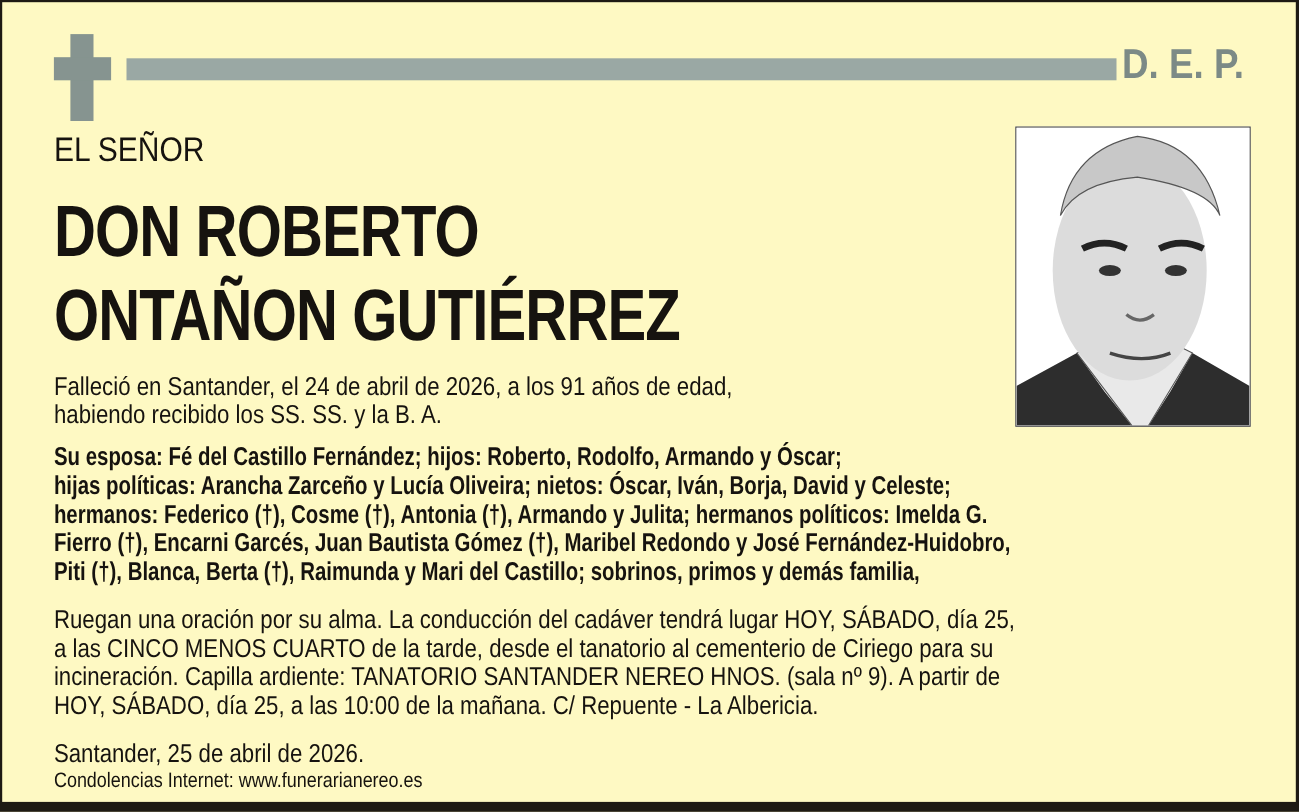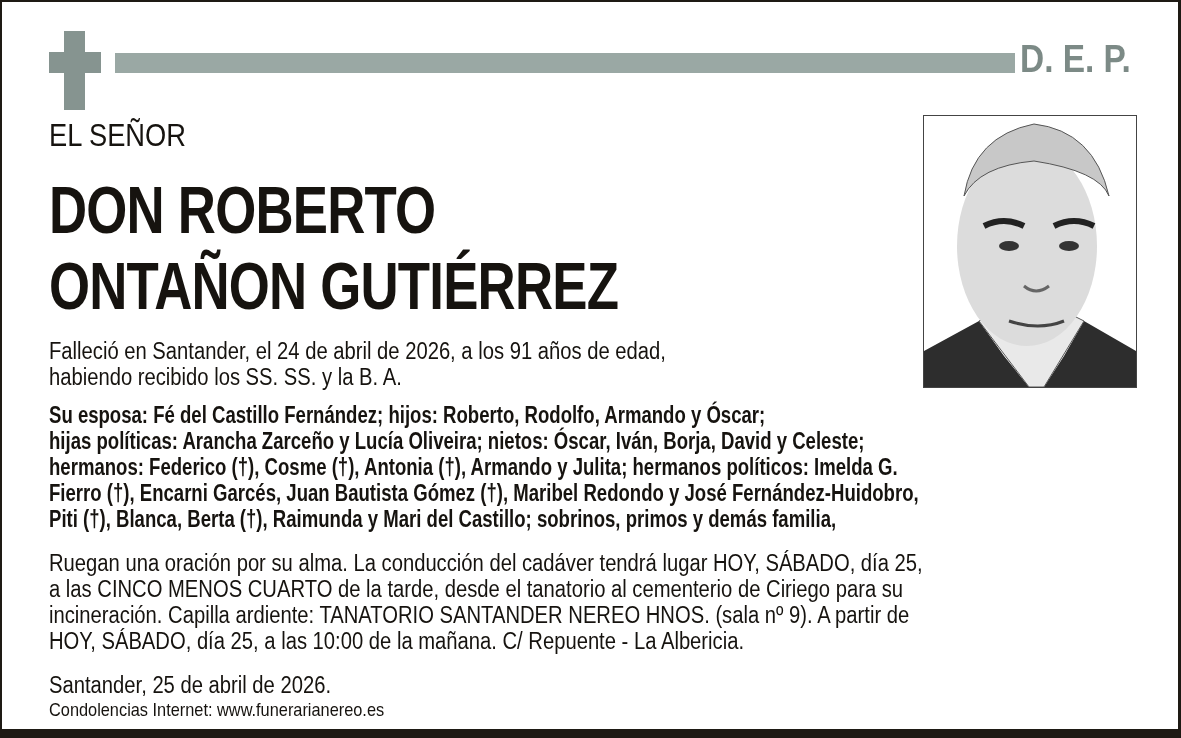--- a/index.html
+++ b/index.html
@@ -3,21 +3,21 @@
 <meta charset="utf-8">
 <style>
   html, body { margin: 0; padding: 0; }
   body {
     width: 1181px; height: 738px; position: relative; overflow: hidden;
     background: #1e1a14;
     font-family: "Liberation Sans", sans-serif;
   }
   .card {
     position: absolute; left: 2px; top: 2px; width: 1176px; height: 727px;
-    background: #ffffff; color: #16130f;
+    background: #fef9c3; color: #16130f;
   }
   .cross-v { position: absolute; left: 62px; top: 29px; width: 21px; height: 79px; background: #869490; }
   .cross-h { position: absolute; left: 47px; top: 50px; width: 52px; height: 21px; background: #869490; }
   .rule { position: absolute; left: 113px; top: 51px; width: 900px; height: 20px; background: #9aa8a4; }
   .dep {
     position: absolute; left: 1018px; top: 36px; font-weight: bold; font-size: 38px;
     color: #7c8a86; letter-spacing: 0px; font-family: "Liberation Sans Narrow","Liberation Sans", sans-serif;
     transform: scaleX(0.88); transform-origin: left top;
   }
   .senor { position: absolute; left: 47px; top: 116px; font-size: 31px; transform: scaleX(0.88); transform-origin: left top; }

